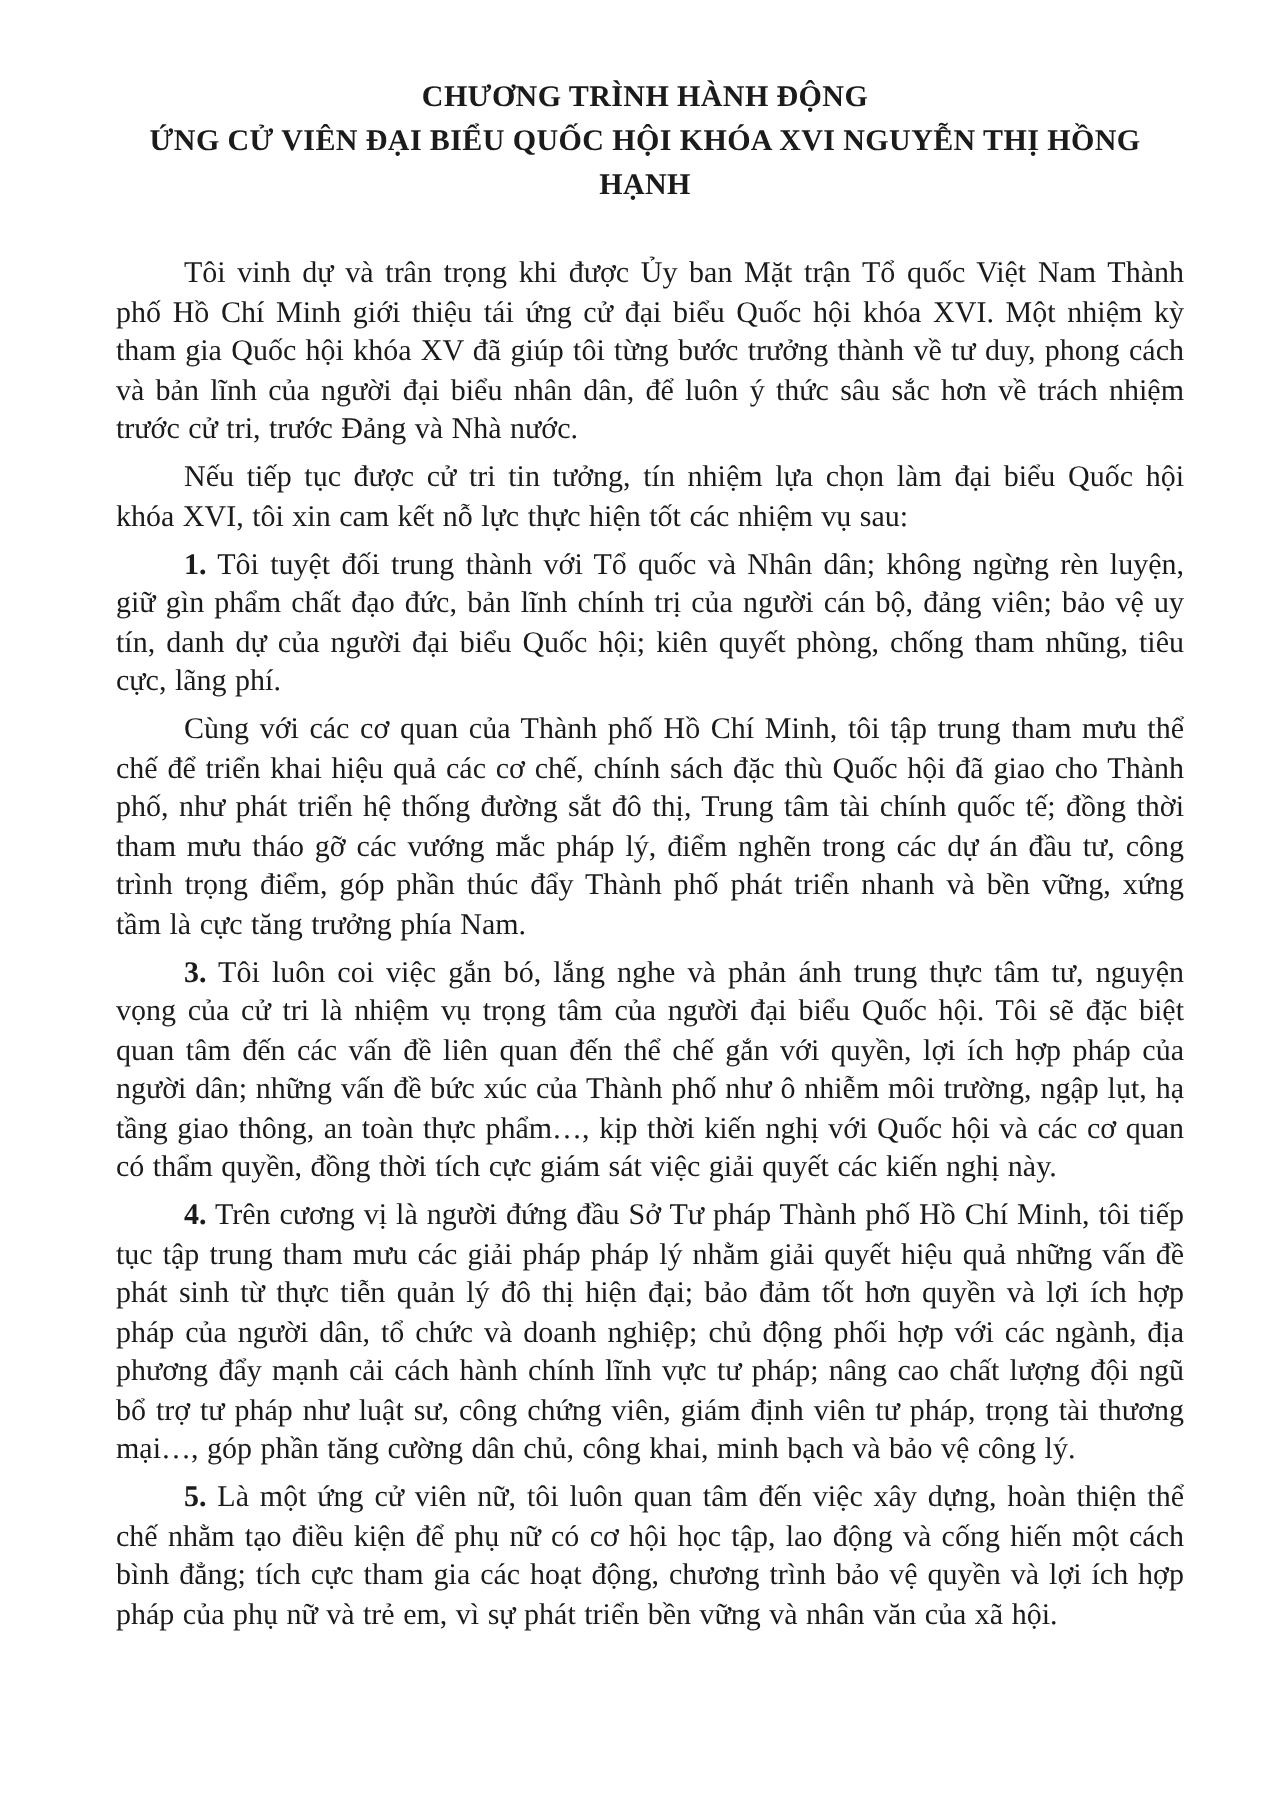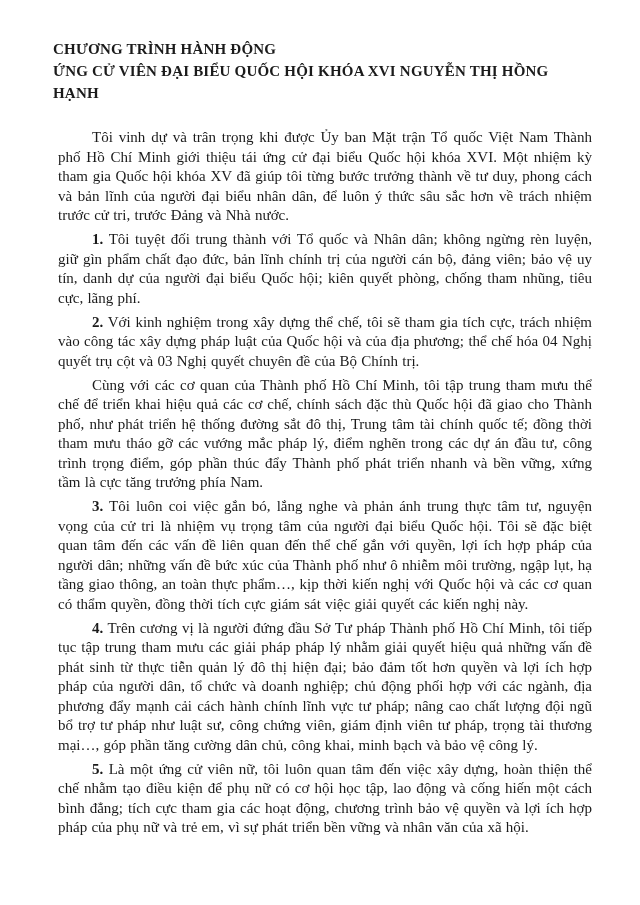--- a/index.html
+++ b/index.html
@@ -13,21 +13,21 @@
     height: 905px;
     margin: 0 auto;
     background: #ffffff;
     box-sizing: border-box;
     padding: 38px 48px 0 58px;
     font-family: "Liberation Serif", "DejaVu Serif", serif;
     color: #1b1b1b;
     overflow: hidden;
   }
   .doc-title {
-    text-align: left;
+    text-align: center;
     font-weight: bold;
     font-size: 15px;
     line-height: 22px;
     letter-spacing: 0.2px;
     
     margin-left: -5px;
   }
   .doc-body {
     margin-top: 24px;
     font-size: 15px;
@@ -47,20 +47,20 @@
 <body>
 
 <div class="page" style="background: rgb(255, 255, 255); color: rgb(27, 27, 27);">
   <div class="doc-title">
     <div>CHƯƠNG TRÌNH HÀNH ĐỘNG</div>
     <div>ỨNG CỬ VIÊN ĐẠI BIỂU QUỐC HỘI KHÓA XVI NGUYỄN THỊ HỒNG HẠNH</div>
   </div>
 
   <div class="doc-body" id="paragraphs">
       <p><span>Tôi vinh dự và trân trọng khi được Ủy ban Mặt trận Tổ quốc Việt Nam Thành phố Hồ Chí Minh giới thiệu tái ứng cử đại biểu Quốc hội khóa XVI. Một nhiệm kỳ tham gia Quốc hội khóa XV đã giúp tôi từng bước trưởng thành về tư duy, phong cách và bản lĩnh của người đại biểu nhân dân, để luôn ý thức sâu sắc hơn về trách nhiệm trước cử tri, trước Đảng và Nhà nước.</span></p>
+      <p><span>Nếu tiếp tục được cử tri tin tưởng, tín nhiệm lựa chọn làm đại biểu Quốc hội khóa XVI, tôi xin cam kết nỗ lực thực hiện tốt các nhiệm vụ sau:</span></p>
       <p><span class="para-number">1.</span> <span>Tôi tuyệt đối trung thành với Tổ quốc và Nhân dân; không ngừng rèn luyện, giữ gìn phẩm chất đạo đức, bản lĩnh chính trị của người cán bộ, đảng viên; bảo vệ uy tín, danh dự của người đại biểu Quốc hội; kiên quyết phòng, chống tham nhũng, tiêu cực, lãng phí.</span></p>
-      <p><span class="para-number">2.</span> <span>Với kinh nghiệm trong xây dựng thể chế, tôi sẽ tham gia tích cực, trách nhiệm vào công tác xây dựng pháp luật của Quốc hội và của địa phương; thể chế hóa 04 Nghị quyết trụ cột và 03 Nghị quyết chuyên đề của Bộ Chính trị.</span></p>
       <p><span>Cùng với các cơ quan của Thành phố Hồ Chí Minh, tôi tập trung tham mưu thể chế để triển khai hiệu quả các cơ chế, chính sách đặc thù Quốc hội đã giao cho Thành phố, như phát triển hệ thống đường sắt đô thị, Trung tâm tài chính quốc tế; đồng thời tham mưu tháo gỡ các vướng mắc pháp lý, điểm nghẽn trong các dự án đầu tư, công trình trọng điểm, góp phần thúc đẩy Thành phố phát triển nhanh và bền vững, xứng tầm là cực tăng trưởng phía Nam.</span></p>
       <p><span class="para-number">3.</span> <span>Tôi luôn coi việc gắn bó, lắng nghe và phản ánh trung thực tâm tư, nguyện vọng của cử tri là nhiệm vụ trọng tâm của người đại biểu Quốc hội. Tôi sẽ đặc biệt quan tâm đến các vấn đề liên quan đến thể chế gắn với quyền, lợi ích hợp pháp của người dân; những vấn đề bức xúc của Thành phố như ô nhiễm môi trường, ngập lụt, hạ tầng giao thông, an toàn thực phẩm…, kịp thời kiến nghị với Quốc hội và các cơ quan có thẩm quyền, đồng thời tích cực giám sát việc giải quyết các kiến nghị này.</span></p>
       <p><span class="para-number">4.</span> <span>Trên cương vị là người đứng đầu Sở Tư pháp Thành phố Hồ Chí Minh, tôi tiếp tục tập trung tham mưu các giải pháp pháp lý nhằm giải quyết hiệu quả những vấn đề phát sinh từ thực tiễn quản lý đô thị hiện đại; bảo đảm tốt hơn quyền và lợi ích hợp pháp của người dân, tổ chức và doanh nghiệp; chủ động phối hợp với các ngành, địa phương đẩy mạnh cải cách hành chính lĩnh vực tư pháp; nâng cao chất lượng đội ngũ bổ trợ tư pháp như luật sư, công chứng viên, giám định viên tư pháp, trọng tài thương mại…, góp phần tăng cường dân chủ, công khai, minh bạch và bảo vệ công lý.</span></p>
       <p><span class="para-number">5.</span> <span>Là một ứng cử viên nữ, tôi luôn quan tâm đến việc xây dựng, hoàn thiện thể chế nhằm tạo điều kiện để phụ nữ có cơ hội học tập, lao động và cống hiến một cách bình đẳng; tích cực tham gia các hoạt động, chương trình bảo vệ quyền và lợi ích hợp pháp của phụ nữ và trẻ em, vì sự phát triển bền vững và nhân văn của xã hội.</span></p>
     </div>
 </div>
 
 </body></html>

